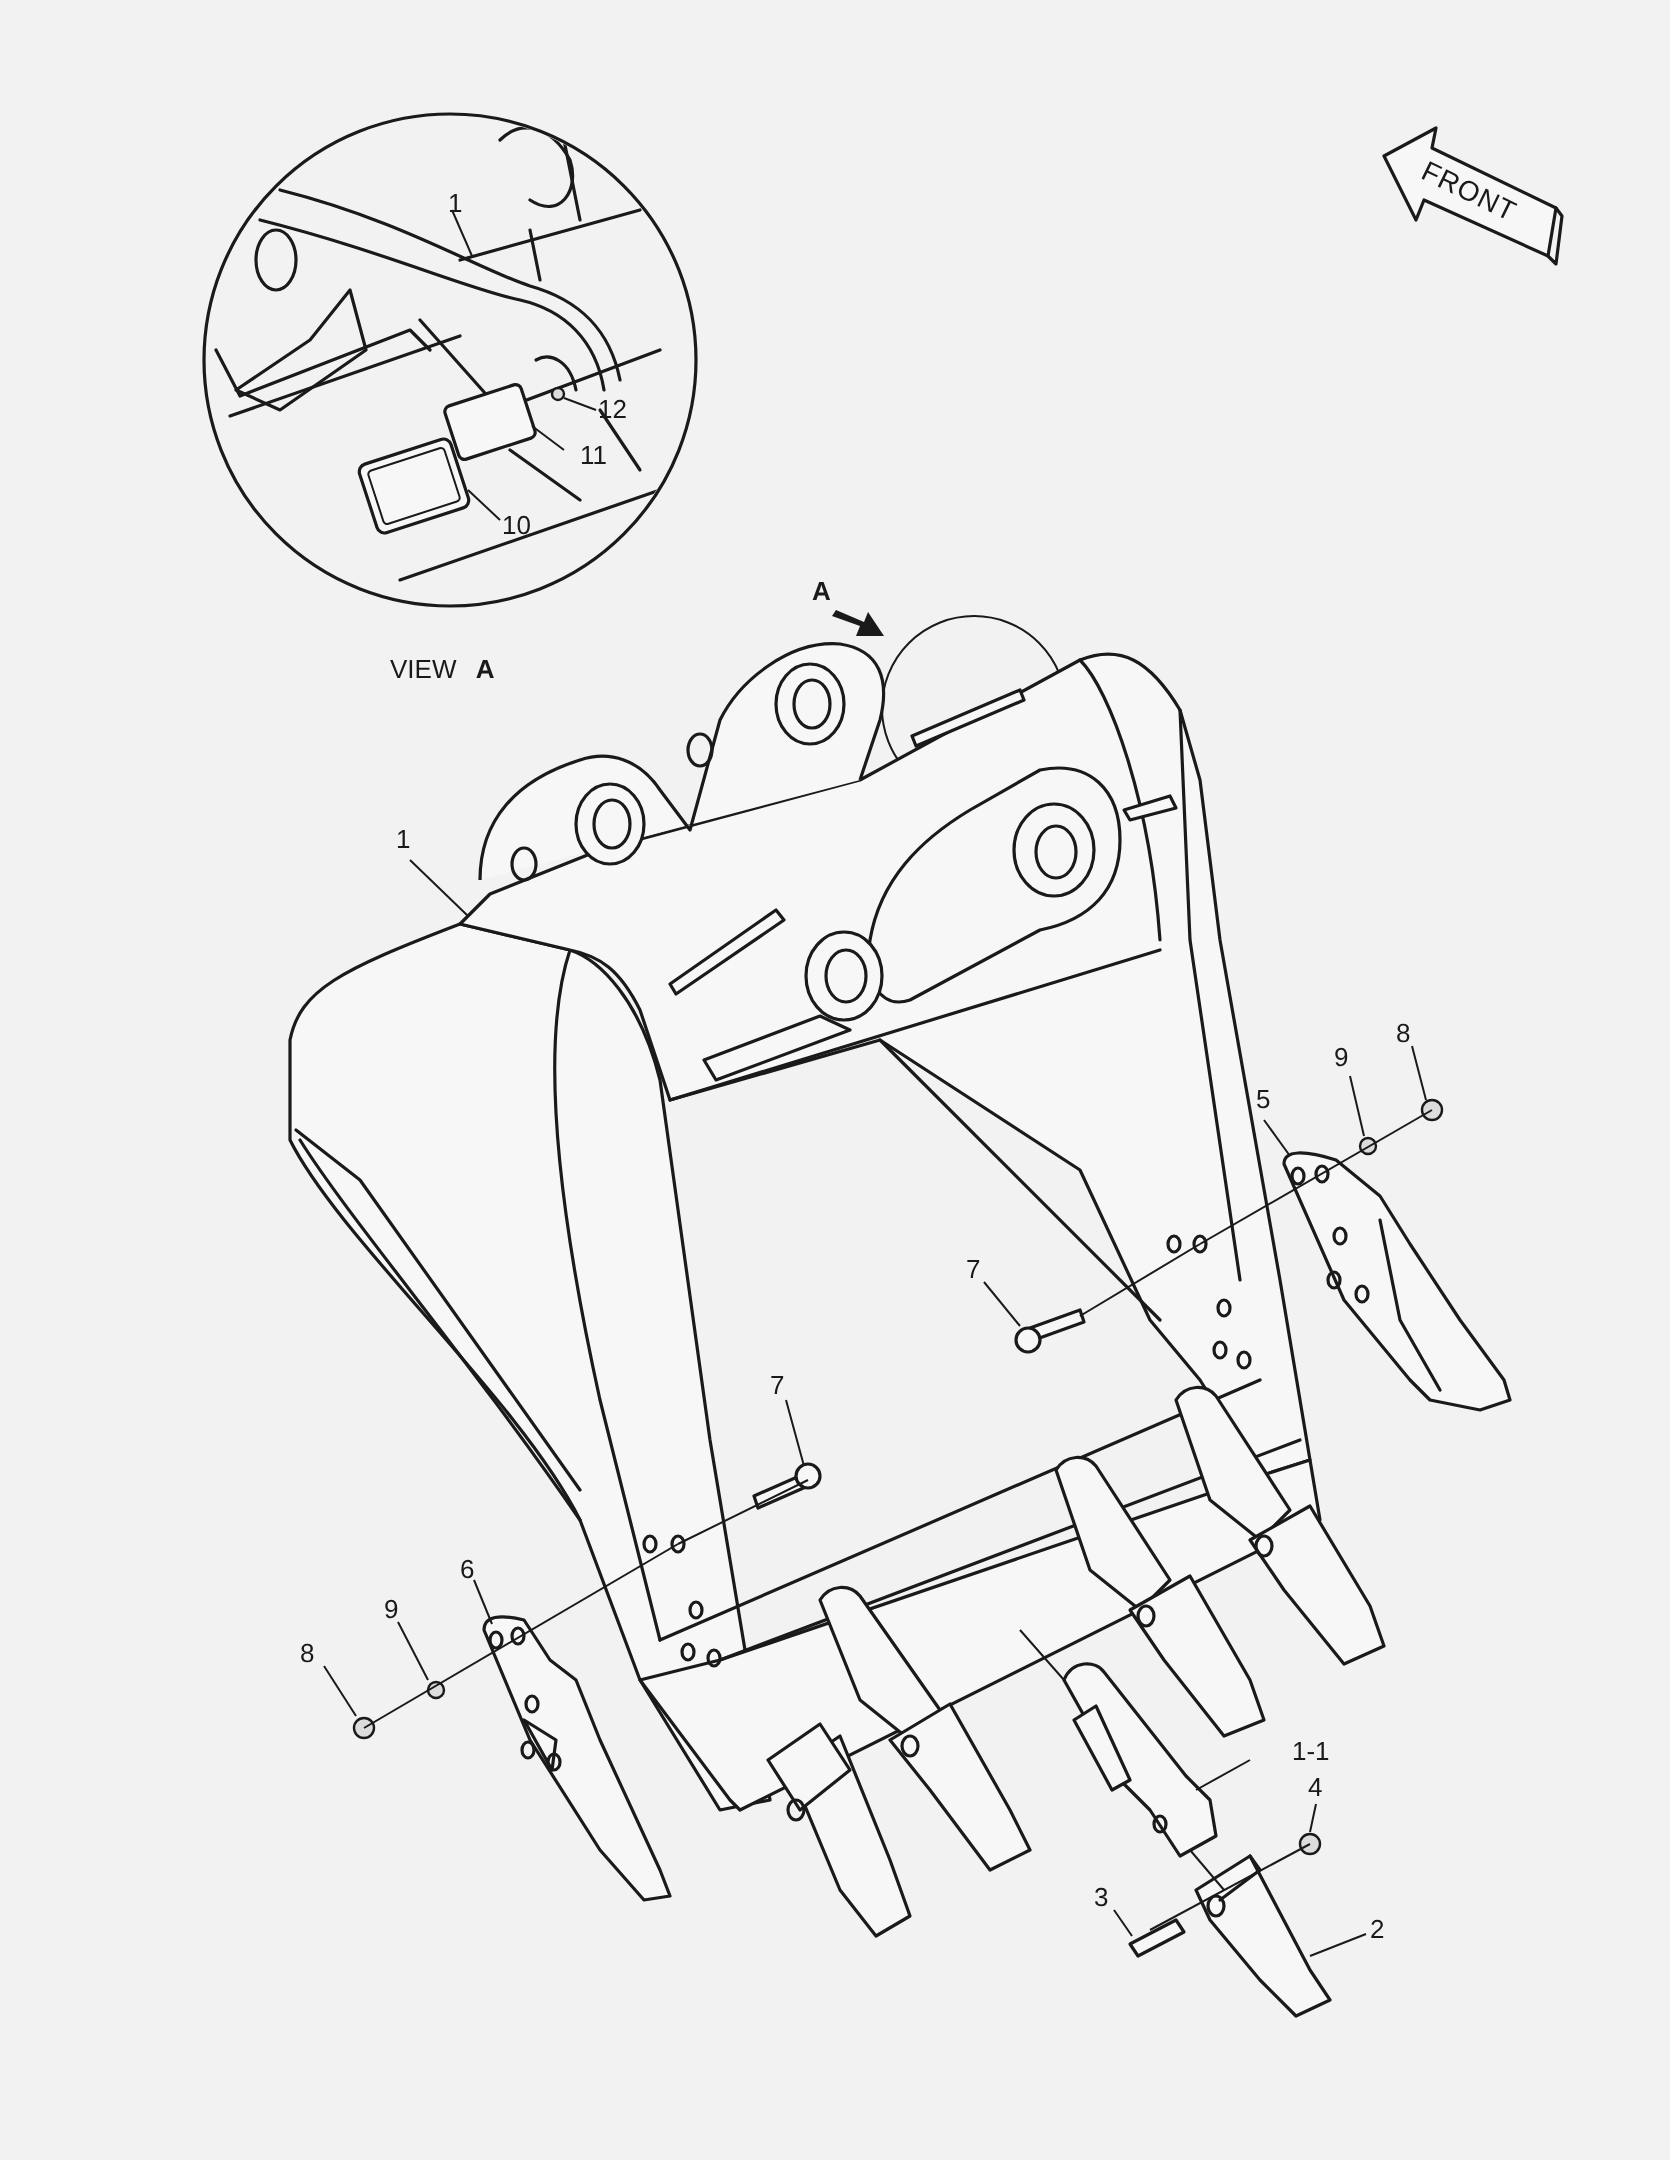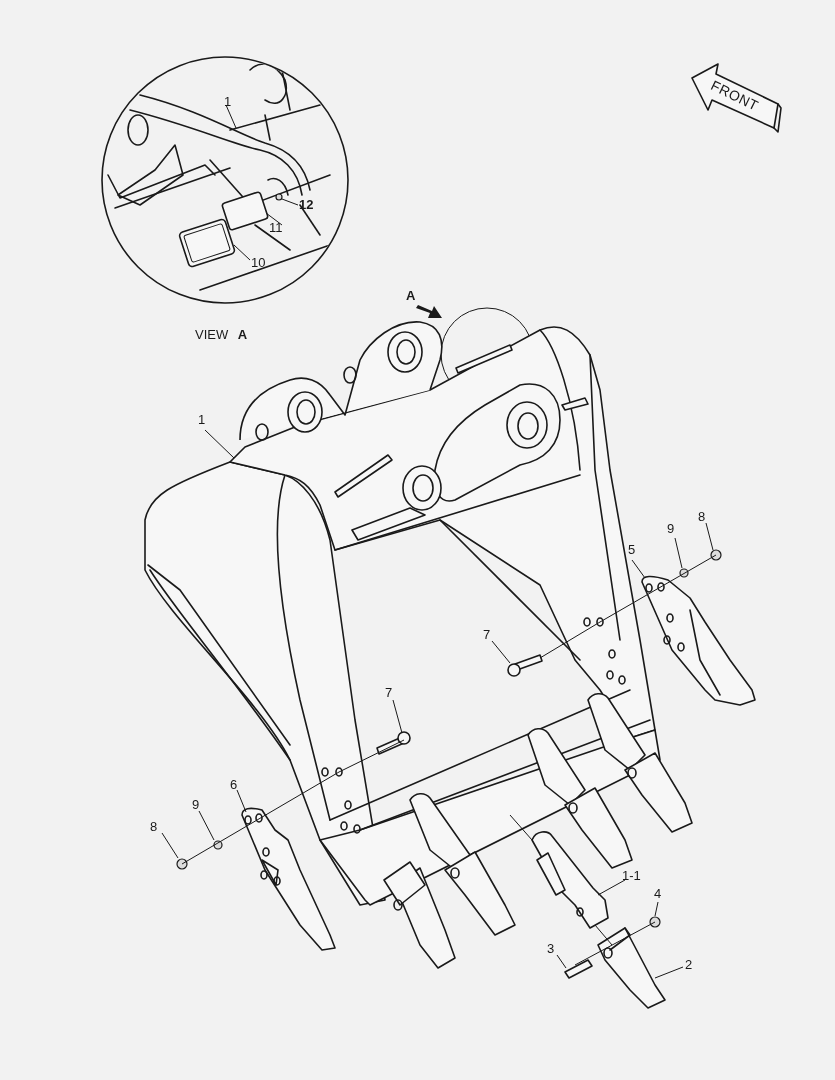--- a/index.html
+++ b/index.html
@@ -207,40 +207,40 @@
     <line x1="199" y1="811" x2="214" y2="840" class="lt"></line>
     <line x1="162" y1="833" x2="178" y2="858" class="lt"></line>
     <line x1="625" y1="880" x2="598" y2="895" class="lt"></line>
     <line x1="658" y1="902" x2="655" y2="916" class="lt"></line>
     <line x1="557" y1="955" x2="566" y2="968" class="lt"></line>
     <line x1="683" y1="967" x2="655" y2="978" class="lt"></line>
   </g>
 </svg>
 
 <span class="lbl" style="left:224px;top:95px;">1</span>
-<span class="lbl" style="left:299px;top:198px;font-weight:bold;">12</span>
-<span class="lbl" style="left:269px;top:221px;text-align:center;">11</span>
+<span class="lbl" style="left:299px;top:198px;">12</span>
+<span class="lbl" style="left:290px;top:221px;text-align:center;">11</span>
 <span class="lbl" style="left:251px;top:256px;text-align:right;">10</span>
 
 <span class="lbl" style="left:195px;top:328px;">
   <span>VIEW</span>
   <span class="lbl-b" style="margin-left:6px;">A</span>
 </span>
 
 <span class="lbl" style="left:715px;top:78px;font-size:14px;transform:rotate(26deg);transform-origin:left top;letter-spacing:0.5px;">FRONT</span>
 
 <span class="lbl lbl-b" style="left:406px;top:289px;">A</span>
 
 <span class="lbl" style="left:198px;top:413px;">1</span>
 <span class="lbl" style="left:628px;top:543px;">5</span>
 <span class="lbl" style="left:667px;top:522px;">9</span>
 <span class="lbl" style="left:698px;top:510px;">8</span>
 <span class="lbl" style="left:483px;top:628px;">7</span>
 <span class="lbl" style="left:385px;top:686px;">7</span>
 <span class="lbl" style="left:230px;top:778px;">6</span>
 <span class="lbl" style="left:192px;top:798px;">9</span>
 <span class="lbl" style="left:150px;top:820px;">8</span>
-<span class="lbl" style="left:622px;top:869px;">1-1</span>
+<span class="lbl" style="left:646px;top:869px;">1-1</span>
 <span class="lbl" style="left:654px;top:887px;">4</span>
 <span class="lbl" style="left:547px;top:942px;">3</span>
 <span class="lbl" style="left:685px;top:958px;">2</span>
 
 </div>
 
 </body></html>

